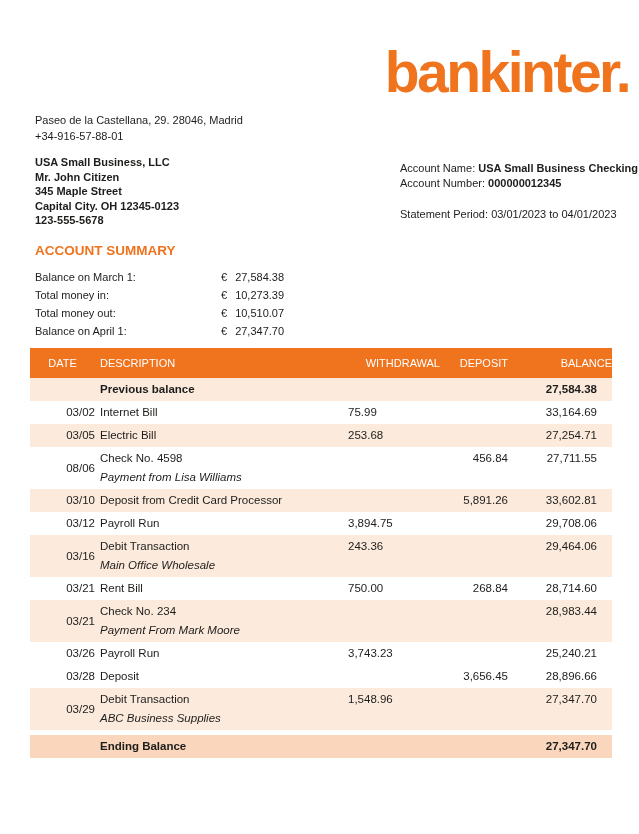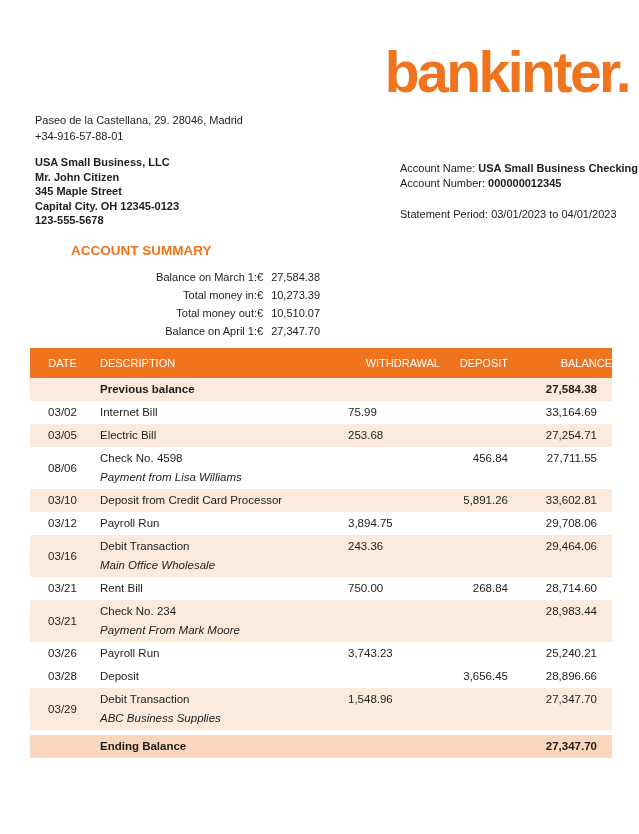--- a/index.html
+++ b/index.html
@@ -40,32 +40,31 @@
   .account-info{
     position:absolute;top:161px;left:400px;
     font-size:11px;line-height:15px;
   }
   .account-info .period{margin-top:16px;}
   .account-info b{font-weight:bold;}
   
   .summary{
     position:absolute;top:243px;left:35px;width:280px;
     font-size:11px;
-    margin-left:36px;
   }
   .summary-title{
     color:var(--orange);
     font-weight:bold;font-size:13.5px;
     margin-bottom:13px;
   }
   .summary-row{
     display:flex;align-items:baseline;
     height:18px;
   }
-  .summary-row .lbl{width:186px;flex:none;text-align:right;}
+  .summary-row .lbl{width:186px;flex:none;}
   .summary-row .cur{flex:none;}
   .summary-row .amt{margin-left:8px;}
   
   .txn{
     position:absolute;top:348px;left:30px;width:582px;
     border-collapse:collapse;table-layout:fixed;
     font-size:11.5px;color:var(--ink);
   }
   .txn th{
     background:var(--orange);color:#fff;
@@ -74,21 +73,21 @@
   }
   .txn th.c-date{text-align:center;}
   .txn th.c-desc{text-align:left;padding-left:5px;}
   .txn th.c-wd{text-align:right;padding-left:3px;}
   .txn th.c-dep{text-align:right;padding-right:4px;}
   .txn th.c-bal{text-align:right;padding-right:0;}
   .txn td{
     padding:4px 0;height:15px;
     vertical-align:top;line-height:15px;
   }
-  .txn td.c-date{text-align:center;vertical-align:middle;}
+  .txn td.c-date{text-align:right;vertical-align:middle;}
   .txn td.c-desc{padding-left:5px;}
   .txn td.c-wd{padding-left:3px;}
   .txn td.c-dep{text-align:right;padding-right:4px;}
   .txn td.c-bal{text-align:right;padding-right:15px;}
   .txn tr.shade{background:var(--peach);}
   .txn tr.bold-row td.c-desc,
   .txn tr.bold-row td.c-bal{font-weight:bold;}
   .txn .desc2{font-style:italic;padding-top:4px;}
   .txn tr.spacer td{height:5px;padding:0;background:#fff;}
   .txn tr.ending{background:var(--peach-dark);}

